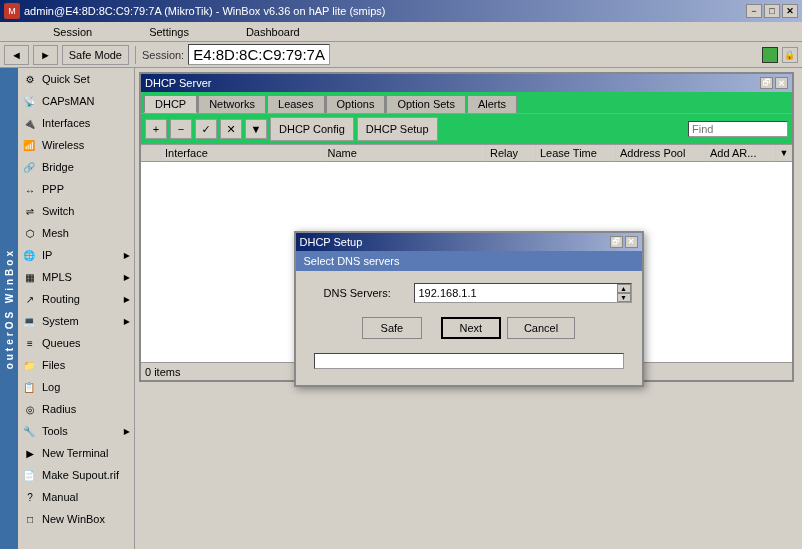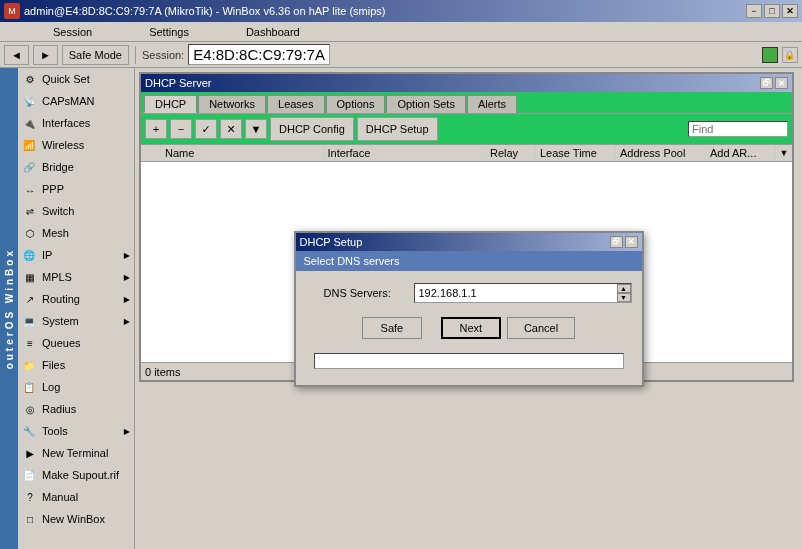--- a/index.html
+++ b/index.html
@@ -245,22 +245,22 @@
         <div class="icon-btn">✓</div>
         <div class="icon-btn">✕</div>
         <div class="icon-btn">▼</div>
         <button class="text-btn">DHCP Config</button>
         <button class="text-btn">DHCP Setup</button>
         <input class="find-box" placeholder="Find" style="">
       </div>
 
       <div class="table-header">
         <div class="table-col narrow"></div>
+        <div class="table-col">Interface</div>
         <div class="table-col">Name</div>
-        <div class="table-col">Interface</div>
         <div class="table-col relay">Relay</div>
         <div class="table-col lease">Lease Time</div>
         <div class="table-col addr">Address Pool</div>
         <div class="table-col add">Add AR...</div>
         <div style="width:16px;background:#d4d0c8;display:flex;align-items:center;justify-content:center;font-size:9px;cursor:pointer;">▼</div>
       </div>
 
       <div class="table-body" style="height: 180px; background: white;"></div>
 
       <div class="status-bar">

